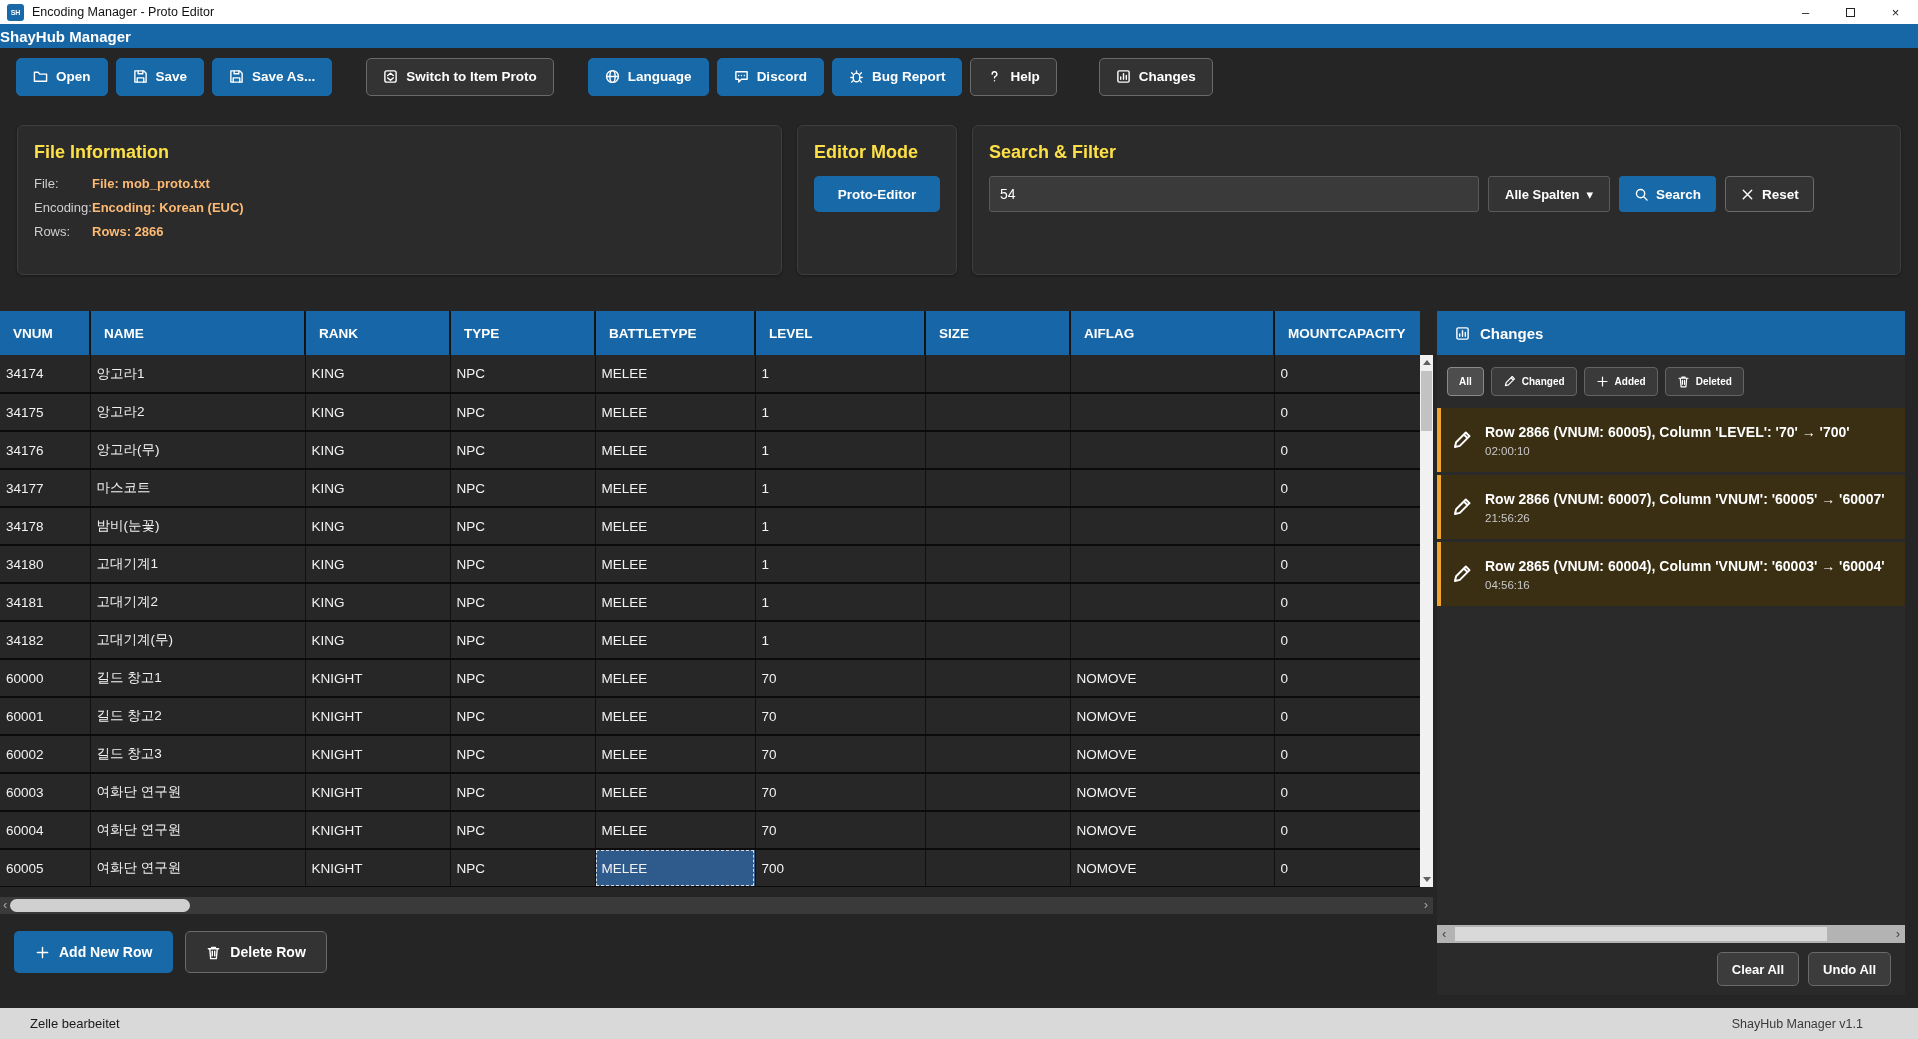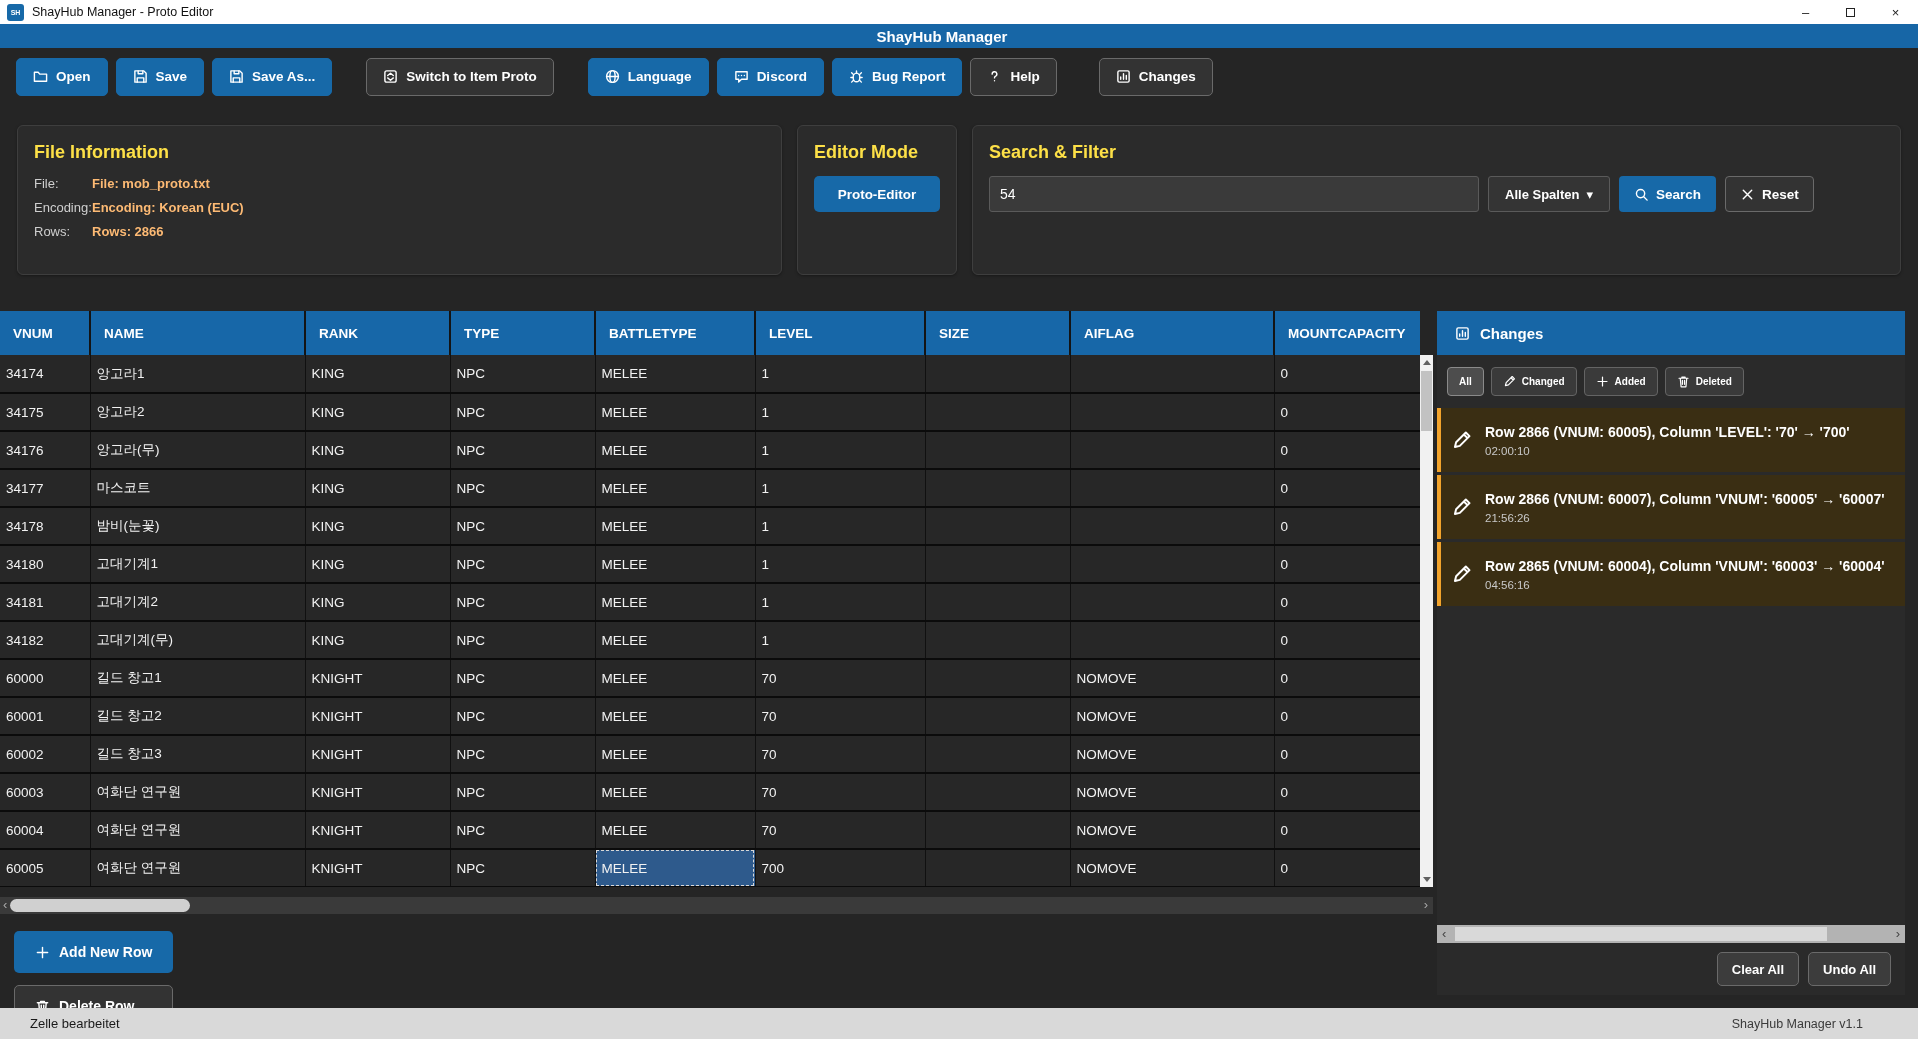--- a/index.html
+++ b/index.html
@@ -13,21 +13,21 @@
   .app-icon { width:17px; height:17px; background:#1769a8; color:#fff; border-radius:3px;
     font-size:7px; font-weight:bold; display:flex; align-items:center; justify-content:center; }
   .titlebar .title { margin-left:8px; font-size:12.5px; color:#111; }
   .win-controls { margin-left:auto; display:flex; height:100%; }
   .win-btn { width:45px; height:100%; display:flex; align-items:center; justify-content:center;
     font-size:13px; color:#222; }
   .win-btn .sq { width:9px; height:9px; border:1px solid #222; display:block; }
 
   
   .brandbar { position:absolute; top:24px; left:0; right:0; height:24px; background:#1766a6;
-    display:flex; align-items:center; justify-content:center; padding-right:34px; }
+    display:flex; align-items:center; justify-content:flex-start; padding-right:34px; }
   .brandbar span { color:#fff; font-weight:bold; font-size:15px; }
 
   
   .toolbar { position:absolute; top:48px; left:0; right:0; height:57px; background:#252525;
     display:flex; align-items:center; padding:0 16px; gap:8px; }
   .tbtn { height:38px; padding:0 16px; border-radius:5px; border:1px solid transparent;
     display:inline-flex; align-items:center; gap:8px; color:#fff; font-weight:bold;
     font-size:13.5px; font-family:inherit; cursor:pointer; }
   .tbtn.blue { background:#1769a8; border-color:#1769a8; }
   .tbtn.dark { background:#333333; border-color:#6a6a6a; }
@@ -80,21 +80,21 @@
   .tri-down { bottom:5px; border-top:5px solid #606060; }
   .vthumb { position:absolute; left:1px; top:16px; width:11px; height:60px; background:#c2c2c2; }
 
   
   .hscroll { position:absolute; left:0; top:586px; width:1433px; height:17px; background:#3a3a3a; }
   .hthumb { position:absolute; left:10px; top:2px; width:180px; height:13px; background:#d0d0d0; border-radius:7px; }
   .chev { position:absolute; top:0; height:17px; line-height:16px; color:#a8a8a8; font-size:13px; }
   .chev.l { left:3px; } .chev.r { right:5px; }
 
   
-  .row-actions { position:absolute; left:14px; top:620px; display:flex; gap:12px;flex-direction:column; }
+  .row-actions { position:absolute; left:14px; top:620px; display:flex; gap:12px; }
   .abtn { height:42px; padding:0 20px; border-radius:5px; display:inline-flex; align-items:center;
     gap:9px; color:#fff; font-weight:bold; font-size:14px; font-family:inherit; cursor:pointer; border:1px solid transparent; }
   .abtn.blue { background:#1769a8; } .abtn.dark { background:#333; border-color:#6a6a6a; }
 
   
   .changes { position:absolute; left:1437px; top:0; width:468px; height:684px; background:#2a2a2a; }
   .ch-header { height:44px; background:#1766a6; display:flex; align-items:center; gap:10px;
     padding-left:18px; color:#fff; font-weight:bold; font-size:15px; }
   .ch-filters { display:flex; gap:7px; padding:12px 10px; }
   .fbtn { height:29px; padding:0 11px; border-radius:4px; background:#3a3a3a; border:1px solid #646464;
@@ -122,21 +122,21 @@
   .statusbar .sl { margin-left:30px; font-size:13px; color:#1a1a1a; }
   .statusbar .sr { margin-left:auto; margin-right:55px; font-size:12.5px; color:#3a3a3a; }
 </style>
 </head>
 <body>
 
 <div class="app">
 
   <div class="titlebar">
     <span class="app-icon">SH</span>
-    <span class="title">ShayHub Manager - Proto Editor</span>
+    <span class="title">Encoding Manager - Proto Editor</span>
     <div class="win-controls">
       <span class="win-btn">–</span>
       <span class="win-btn">
           <span class="sq"></span>
         </span>
       <span class="win-btn">×</span>
     </div>
   </div>
 
   <div class="brandbar">

